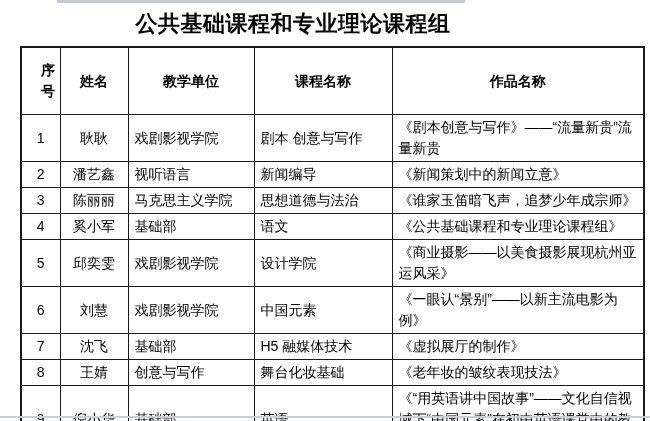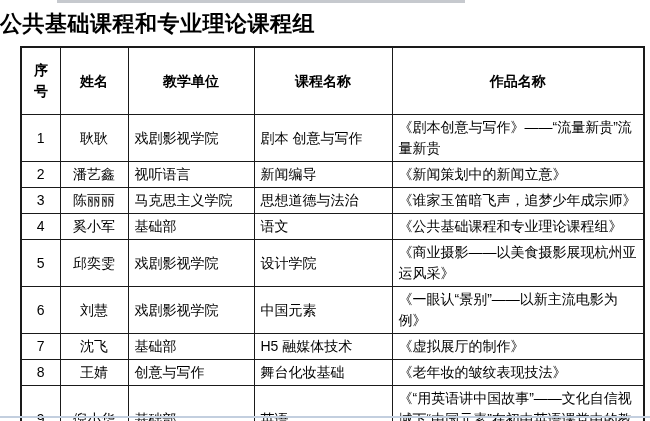--- a/index.html
+++ b/index.html
@@ -32,21 +32,21 @@
     top: 416px;
     width: 650px;
     height: 2px;
     background: #c3cfdf;
   }
   .doc-title {
     position: absolute;
     left: 0;
     top: 9px;
     width: 586px;
-    text-align: left;
+    text-align: center;
     font-size: 22px;
     font-weight: bold;
     letter-spacing: 0.5px;
     white-space: nowrap;
   }
   table.grid {
     position: absolute;
     left: 20px;
     top: 46px;
     width: 623px;
@@ -63,21 +63,21 @@
     word-break: break-all;
     overflow: hidden;
   }
   table.grid th {
     font-weight: bold;
     text-align: center;
     height: 42px;
     padding: 12px 4px;
   }
   table.grid th.th-xuhao {
-    padding: 0 12px;
+    padding: 0 19px;
     word-break: break-all;
     font-family: Liberation Serif, serif;
   }
   table.grid td.c-center { text-align: center; }
   table.grid td.c-left   { text-align: left; padding-left: 6px; padding-right: 5px; }
 </style>
 </head>
 <body>
 
 <div class="page">

